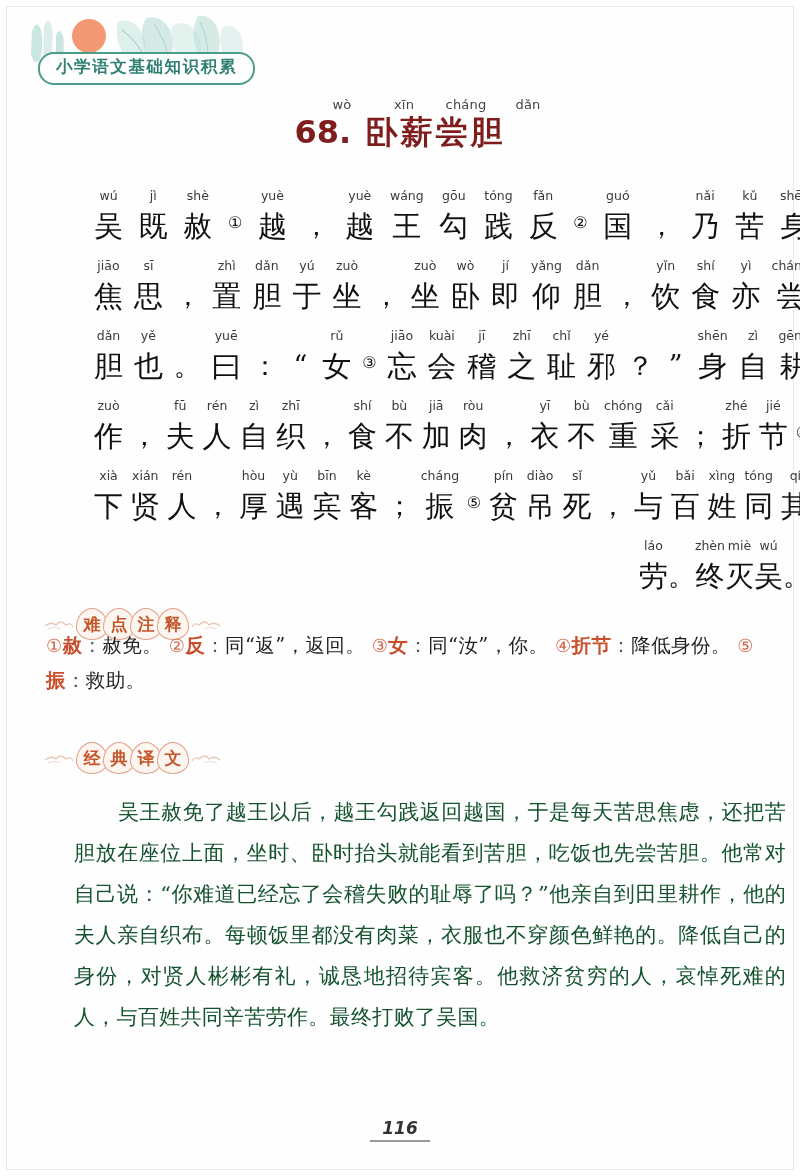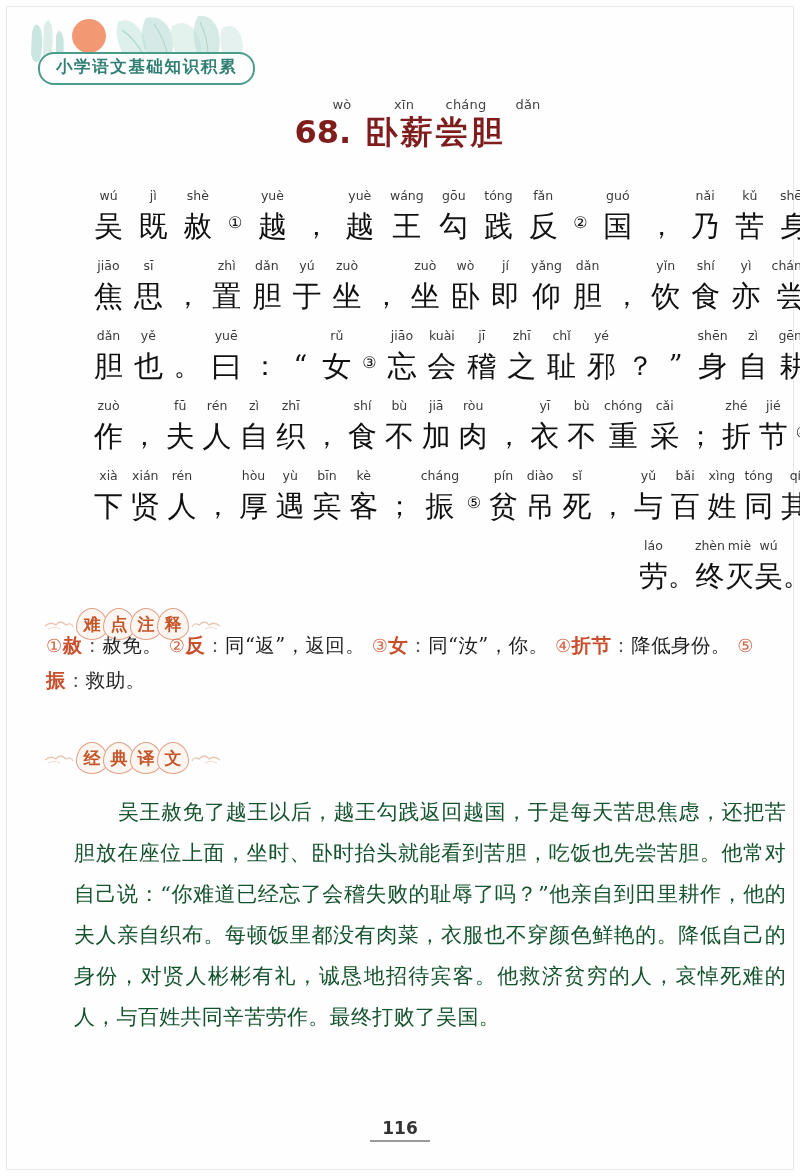--- a/index.html
+++ b/index.html
@@ -212,20 +212,21 @@
     letter-spacing: .3px;
     margin-left: 28px;
   }
 
   
   .footer {
     position: absolute;
     left: 0; bottom: 34px;
     width: 100%;
     text-align: center;
+    font-style: italic;
   }
   .page-no {
     display: inline-block;
     font-family: "DejaVu Sans", sans-serif;
     font-size: 17px;
     font-weight: 700;
     color: #333;
     border-bottom: 2px solid #9a9a9a;
     padding: 0 12px 2px 12px;
   }

